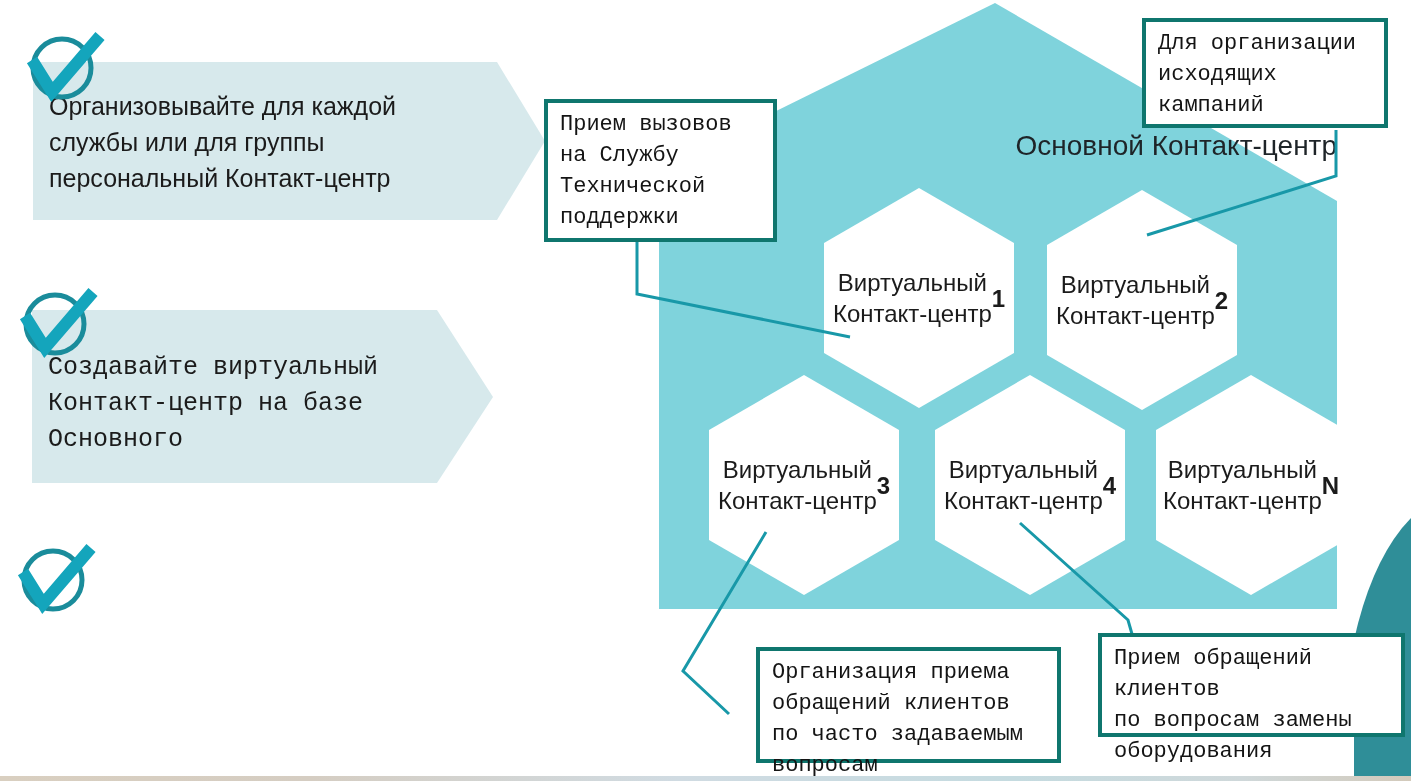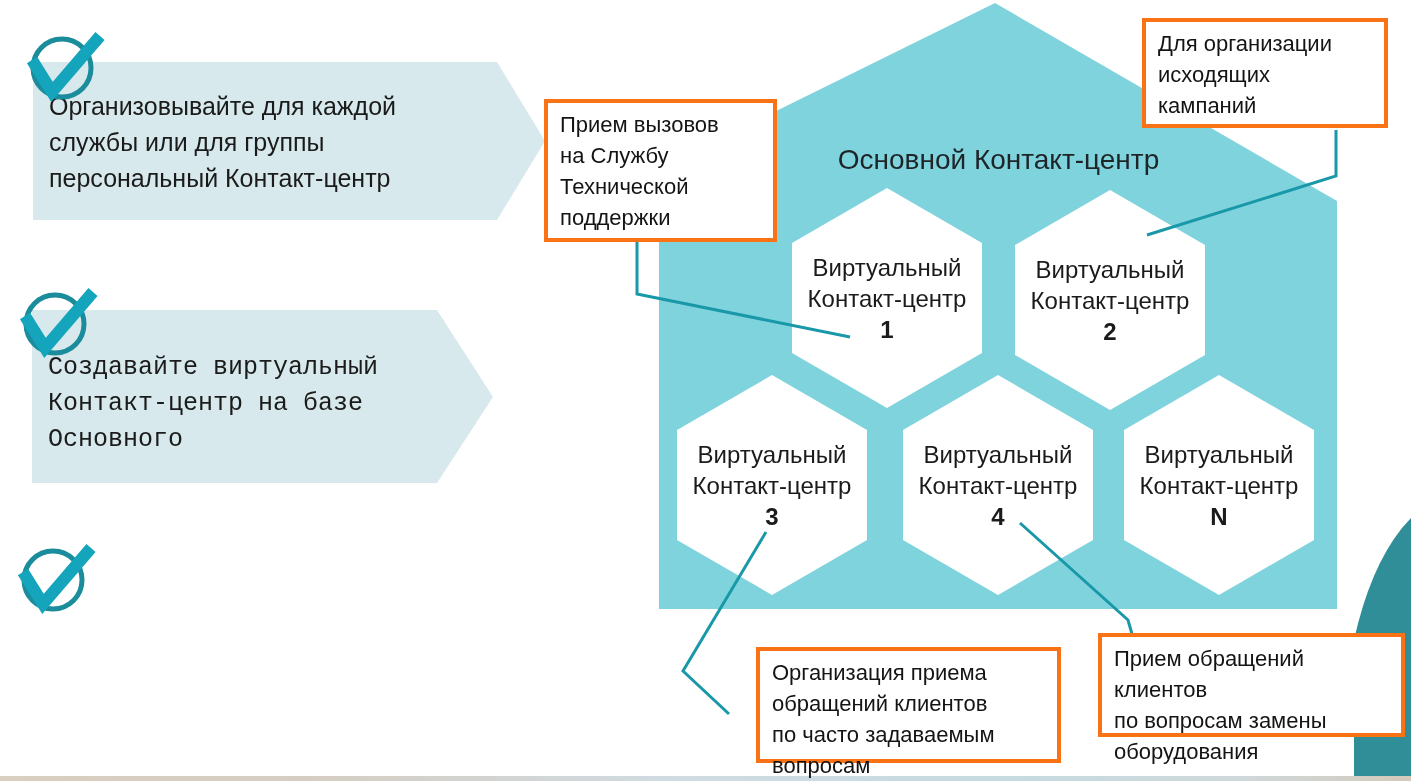--- a/index.html
+++ b/index.html
@@ -33,39 +33,40 @@
   
   .house {
     position: absolute;
     left: 659px; top: 0; width: 678px; height: 609px;
     background: #7fd3dc;
     clip-path: polygon(0px 169px, 336px 3px, 678px 201px, 678px 609px, 0px 609px);
     z-index: 1;
   }
   .house-title {
     position: absolute;
-    left: 660px; top: 144px; width: 677px;
-    text-align: center;
+    left: 660px; top: 130px; width: 677px;
+    text-align: right;
     font-size: 28px;
     color: #1e2428;
     z-index: 2;
   }
 
   
   .hex {
     position: absolute;
     width: 190px; height: 220px;
     background: #ffffff;
     clip-path: polygon(50% 0, 100% 25%, 100% 75%, 50% 100%, 0 75%, 0 25%);
     z-index: 2;
     display: flex;
-    flex-direction: column;
+    flex-direction: row;
     align-items: center;
     justify-content: center;
     text-align: center;
+    margin-left: 32px;
   }
   .hex-label {
     font-size: 24px;
     line-height: 31px;
     white-space: pre-line;
     color: #1b1b1b;
   }
   .hex-number {
     font-size: 24px;
     line-height: 31px;
@@ -86,23 +87,24 @@
     position: absolute; left: 0; top: 0;
     width: 1411px; height: 781px;
     z-index: 4;
     pointer-events: none;
   }
 
   
   .callout {
     position: absolute;
     background: #ffffff;
-    border: 4px solid #f97316;
+    border: 4px solid #0f766e;
     z-index: 7;
     padding: 6px 12px;
+    font-family: Liberation Mono, monospace;
   }
   .callout-text {
     font-size: 22px;
     line-height: 31px;
     white-space: pre-line;
     color: #141414;
   }
 
   
   .bottom-strip {

